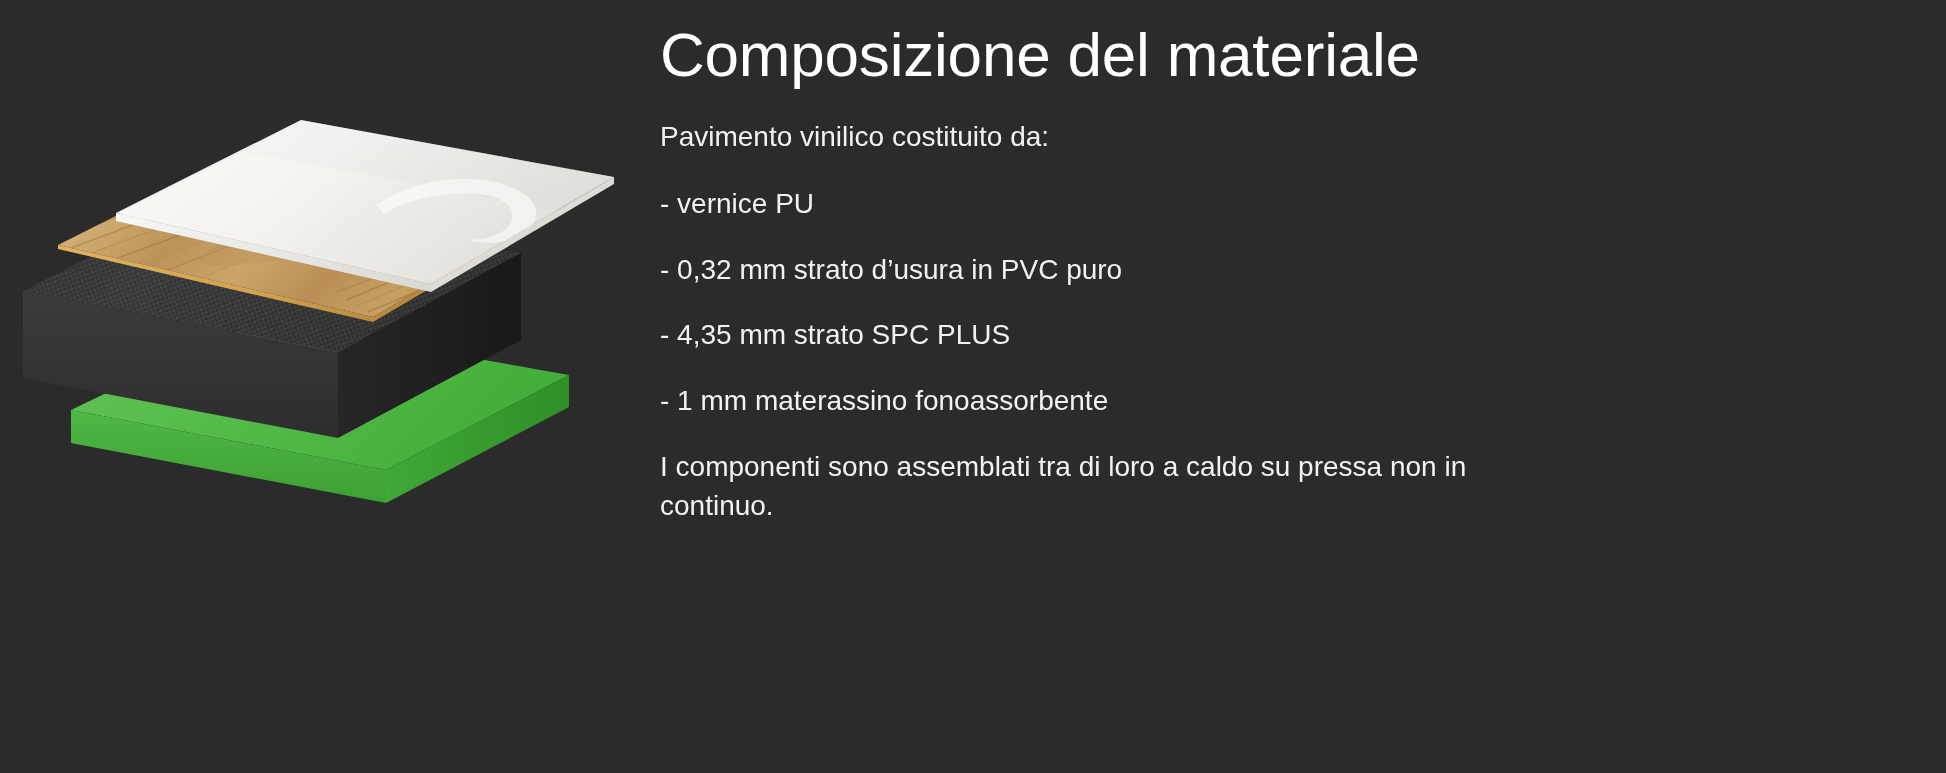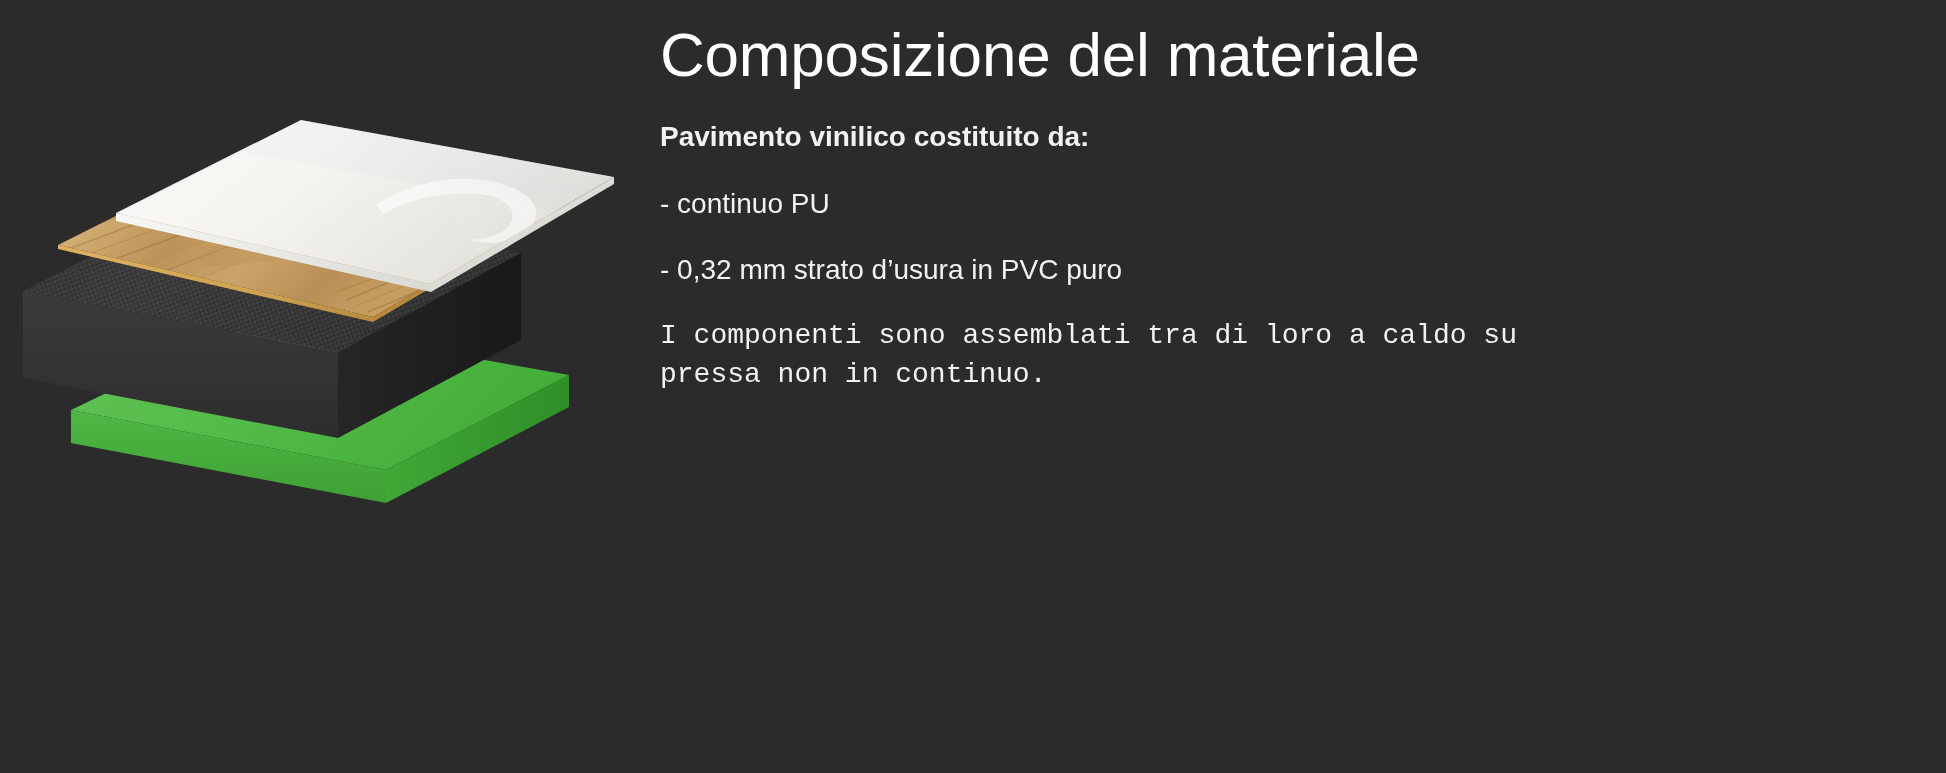--- a/index.html
+++ b/index.html
@@ -60,23 +60,22 @@
     color: #f2f2f2;
     font-size: 28px;
     line-height: 1.30;
     margin: 0 0 29px 0;
     font-weight: 400;
   }
   .body-line.last {
     margin-bottom: 0;
     max-width: 880px;
     line-height: 1.38;
-    font-family: Liberation Mono, monospace;
-  }
-  .intro-line { margin-bottom: 31px; font-weight: bold; }
+  }
+  .intro-line { margin-bottom: 31px; }
 
   
   svg { display: block; }
 </style>
 </head>
 <body>
 
 <div id="page">
 
   <div id="illustration-pane">
@@ -199,24 +198,26 @@
       </svg>
     </div>
   </div>
 
   <div id="text-pane">
 
     <h1 id="page-title">Composizione del materiale</h1>
 
     <p class="body-line intro-line">Pavimento vinilico costituito da:</p>
 
-    <p class="body-line">- continuo PU</p>
+    <p class="body-line">- vernice PU</p>
 
     <p class="body-line">- 0,32 mm strato d’usura in PVC puro</p>
 
 
-
+    <p class="body-line">- 4,35 mm strato SPC PLUS</p>
+
+    <p class="body-line">- 1 mm materassino fonoassorbente</p>
 
     <p class="body-line last">I componenti sono assemblati tra di loro a caldo su pressa non in continuo.</p>
 
   </div>
 
 </div>
 
 </body></html>

